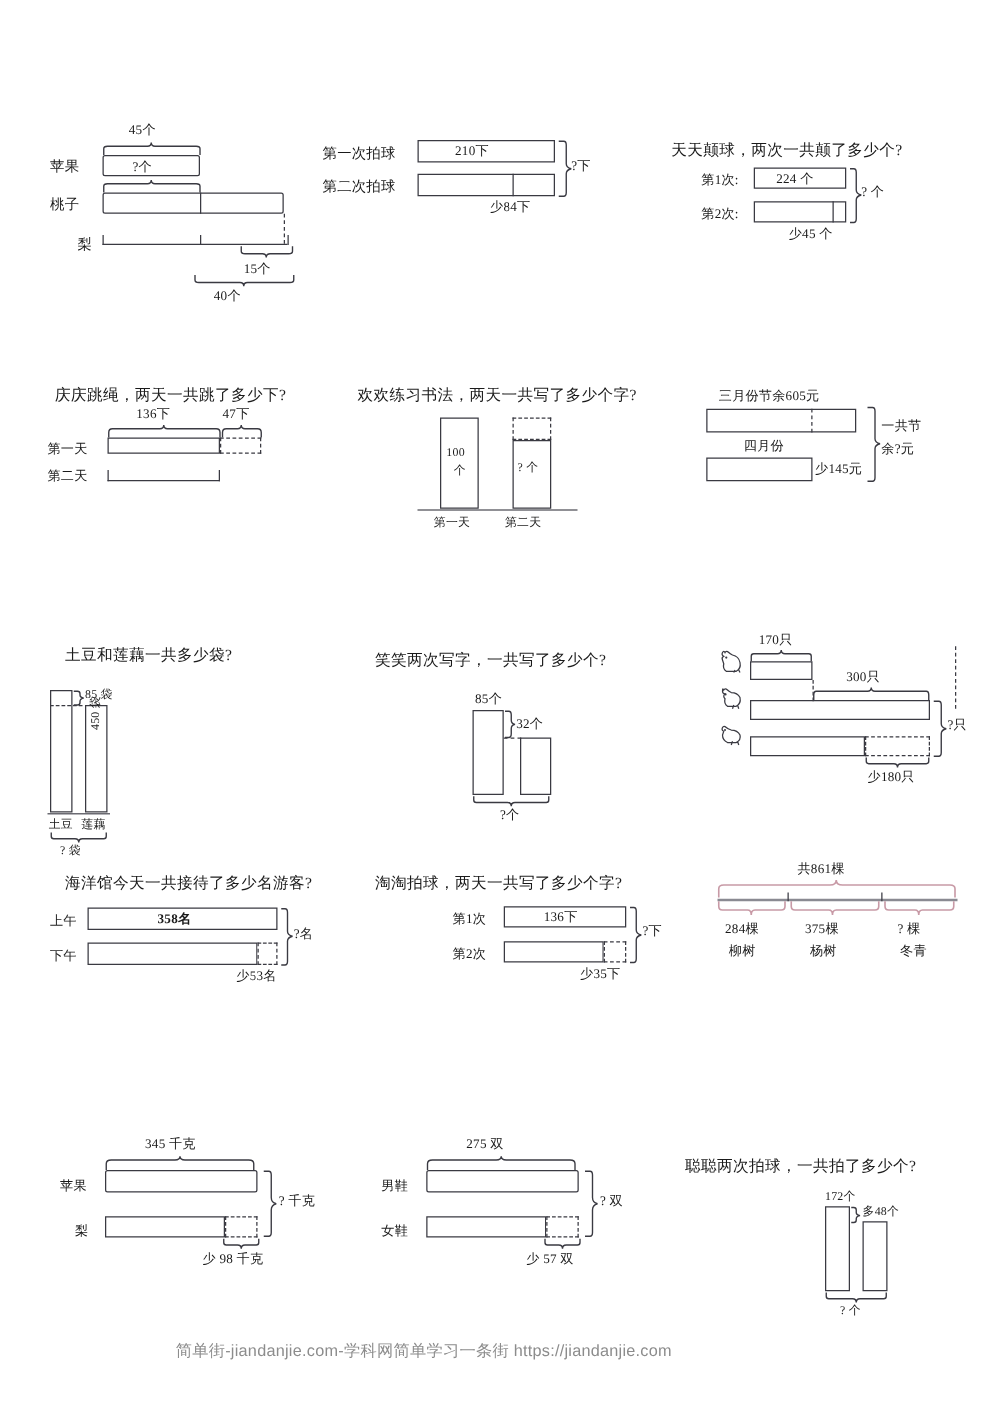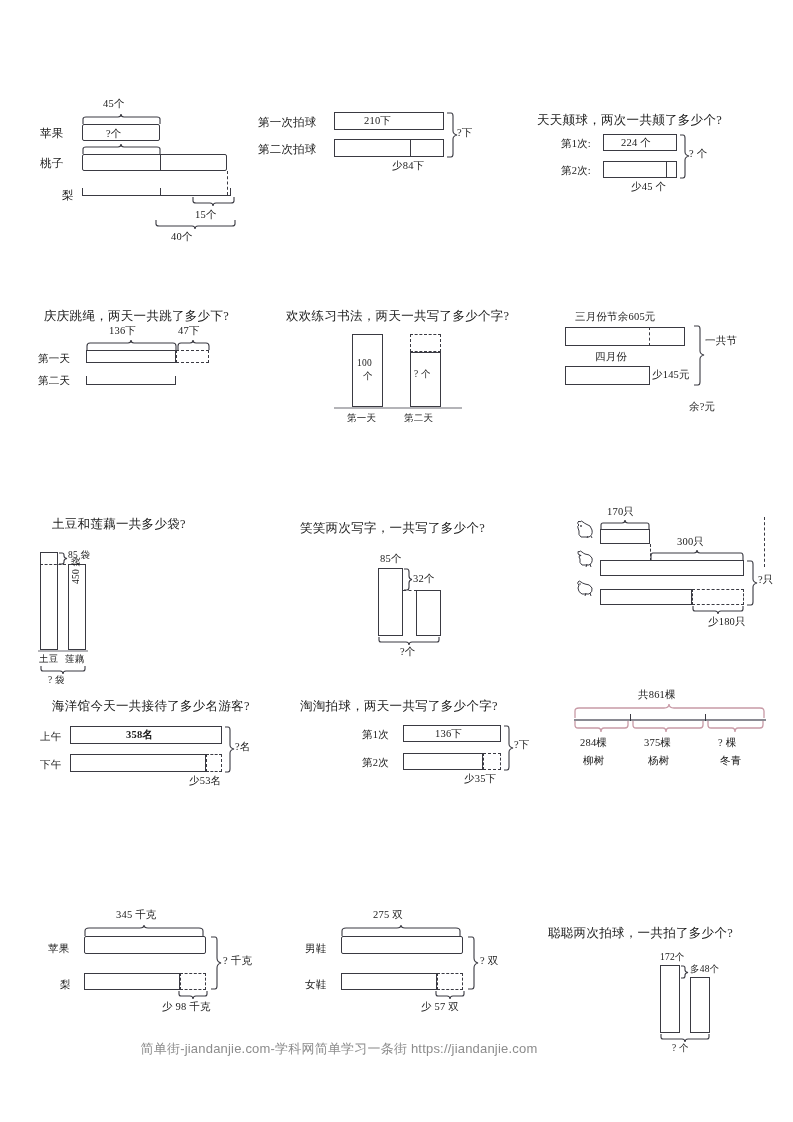--- a/index.html
+++ b/index.html
@@ -75,21 +75,21 @@
   }
   svg { position: absolute; overflow: visible; }
   .brace { fill: none; stroke: #3a3a42; stroke-width: 1.1; }
   .brace-pink { fill: none; stroke: #c89aa6; stroke-width: 1.3; }
   .axis { stroke: #6b6b72; stroke-width: 1.2; }
 
   
   .footer {
     position: absolute;
     left: 0; width: 678px;
-    top: 1040px;
+    top: 1072px;
     text-align: center;
     font-family: "Liberation Sans", sans-serif;
     font-size: 13px;
     color: #8c8c8c;
     letter-spacing: .2px;
     white-space: nowrap;
   }
 </style>
 </head>
 <body>
@@ -218,21 +218,21 @@
     <div class="seg-line dashed" style="left:84px; top:17px; height:19px;"></div>
 
     <div class="lbl lbl-sm" style="left:30px; top:40px;">四月份</div>
     <div class="bar" style="left:0px; top:56px; width:85px; height:19px;"></div>
     <div class="lbl lbl-sm" style="left:87px; top:58px;">少145元</div>
 
     <svg style="left:128px; top:15px;" width="14" height="62">
       <path class="brace" d="M1,1 L5,1 Q7,1 7,4 L7,26 Q7,29 11,30 Q7,31 7,34 L7,57 Q7,60 5,60 L1,60"></path>
     </svg>
     <div class="lbl lbl-sm" style="left:140px; top:24px;">一共节</div>
-    <div class="lbl lbl-sm" style="left:124px; top:42px;margin-top:48px;">余?元</div>
+    <div class="lbl lbl-sm" style="left:140px; top:42px;">余?元</div>
   </div>
 
   <div class="prob" style="left:38px; top:516px; width:190px; height:155px;">
     <div class="qtext" style="position:absolute; left:14px; top:0px;">土豆和莲藕一共多少袋?</div>
 
     <div class="bar" style="left:2px; top:36px; width:18px; height:98px;"></div>
 
     <div class="bar" style="left:30px; top:48px; width:18px; height:86px;"></div>
 
     <div class="hline" style="left:2px; top:48px; width:26px; border-top-style:dashed;"></div>
@@ -301,21 +301,21 @@
       <path class="brace" d="M1,13 L1,9 Q1,6 3,6 L44,6 Q47,6 47,3 Q47,6 50,6 L91,6 Q93,6 93,9 L93,13"></path>
     </svg>
     <div class="lbl lbl-sm" style="left:101px; top:20px;">300只</div>
     <div class="seg-line dashed" style="left:74px; top:29px; height:17px;"></div>
 
     <div class="bar" style="left:24px; top:74px; width:92px; height:16px;"></div>
     <div class="bar dash" style="left:116px; top:74px; width:52px; height:16px;"></div>
     <svg style="left:116px; top:91px;" width="54" height="12">
       <path class="brace" d="M1,0 L1,3 Q1,5 3,5 L23,5 Q26,5 26,8 Q26,5 29,5 L49,5 Q51,5 51,3 L51,0"></path>
     </svg>
-    <div class="lbl lbl-sm" style="left:132px; top:100px;">少180只</div>
+    <div class="lbl lbl-sm" style="left:118px; top:100px;">少180只</div>
 
     <svg style="left:170px; top:45px;" width="14" height="46">
       <path class="brace" d="M1,1 L5,1 Q7,1 7,4 L7,19 Q7,22 11,23 Q7,24 7,27 L7,42 Q7,45 5,45 L1,45"></path>
     </svg>
     <div class="lbl lbl-sm" style="left:182px; top:58px;">?只</div>
     <div class="seg-line dashed" style="left:188px; top:2px; height:50px;"></div>
   </div>
 
   <div class="prob" style="left:40px; top:698px; width:230px; height:90px;">
     <div class="qtext" style="position:absolute; left:12px; top:0px;">海洋馆今天一共接待了多少名游客?</div>

